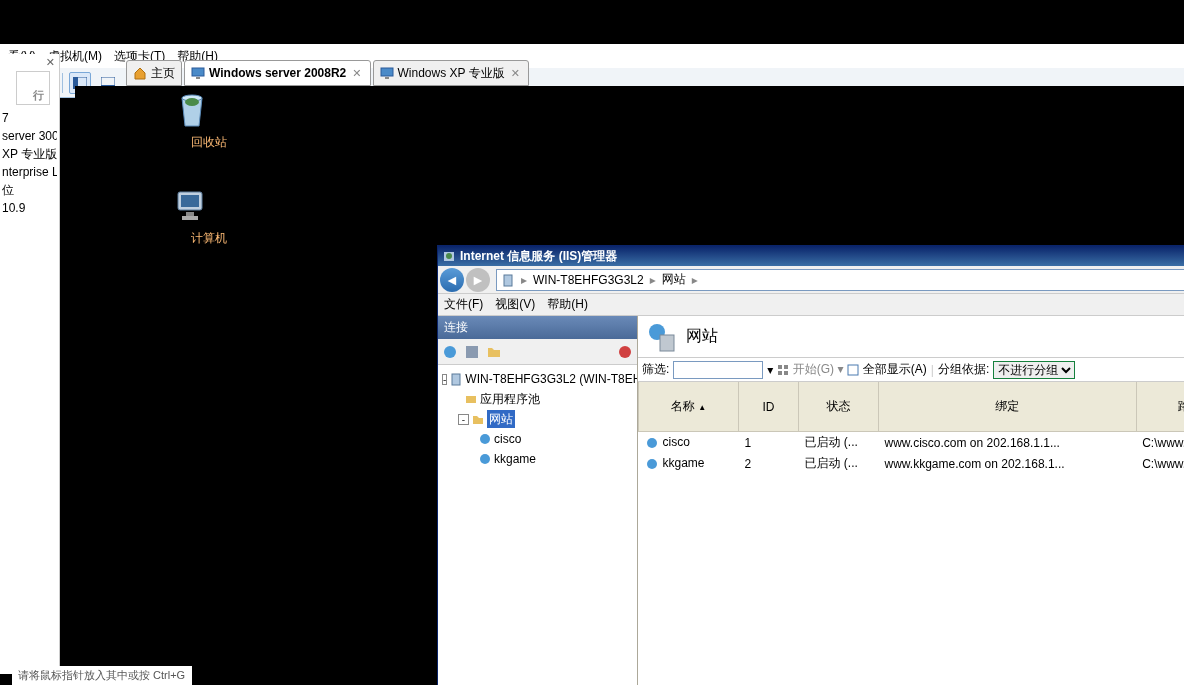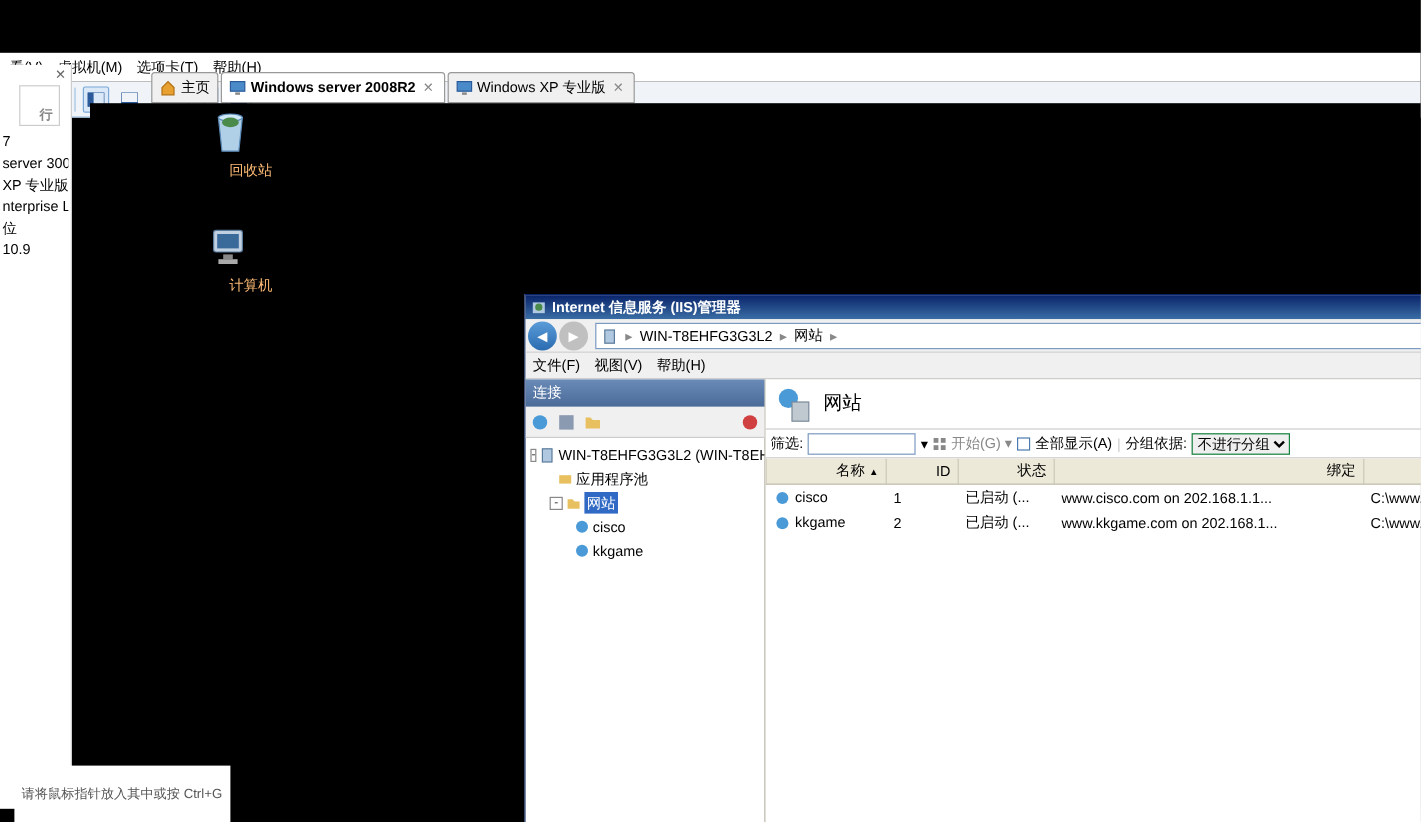--- a/index.html
+++ b/index.html
@@ -54,29 +54,29 @@
 .main-hdr .ic { width: 32px; height: 32px; }
 .main-hdr h2 { font-size: 16px; font-weight: normal; }
 .filter-bar { height: 24px; border-bottom: 1px solid #ccc; display: flex; align-items: center; padding: 0 4px; gap: 4px; font-size: 11px; }
 .filter-bar input { border: 1px solid #7a9ac0; height: 18px; width: 90px; }
 .filter-bar select { border: 1px solid #15803d; height: 18px; }
 .filter-bar .grey { color: #888; }
 .filter-bar .sep { color: #ccc; }
 
 .grid { flex: 1; overflow: auto; }
 .grid table { width: 100%; border-collapse: collapse; font-size: 11px; }
-.grid th { background: #ece9d8; border: 1px solid #cbc7b8; border-top: none; text-align: right; padding: 2px 6px; font-weight: normal; }
+.grid th { background: #ece9d8; border: 1px solid #cbc7b8; border-top: none; text-align: center; padding: 16px 6px; font-weight: normal; }
 .grid td { padding: 2px 6px; white-space: nowrap; }
 .grid .row-ic { width: 14px; height: 14px; display: inline-block; vertical-align: middle; margin-right: 4px; }
 
 .watermark { position: absolute; right: 20px; bottom: 12px; color: #fff; opacity: 0.35; font-style: italic; text-align: right; }
 .watermark .big { font-size: 28px; font-weight: bold; letter-spacing: 2px; }
 .watermark .small { font-size: 12px; }
 
-.footer-hint { position: absolute; left: 12px; bottom: 0; background: #fff; color: #555; font-size: 11px; padding: 16px 6px; width: 180px; overflow: hidden; white-space: nowrap; margin-top: 25px; }
+.footer-hint { position: absolute; left: 12px; bottom: 0; background: #fff; color: #555; font-size: 11px; padding: 2px 6px; width: 180px; overflow: hidden; white-space: nowrap; margin-top: 25px; }
 
 svg { display: block; }
 </style>
 </head>
 <body>
 
 <div class="vm-menubar">
   <span>看(V)</span>
   <span>虚拟机(M)</span>
   <span>选项卡(T)</span>

